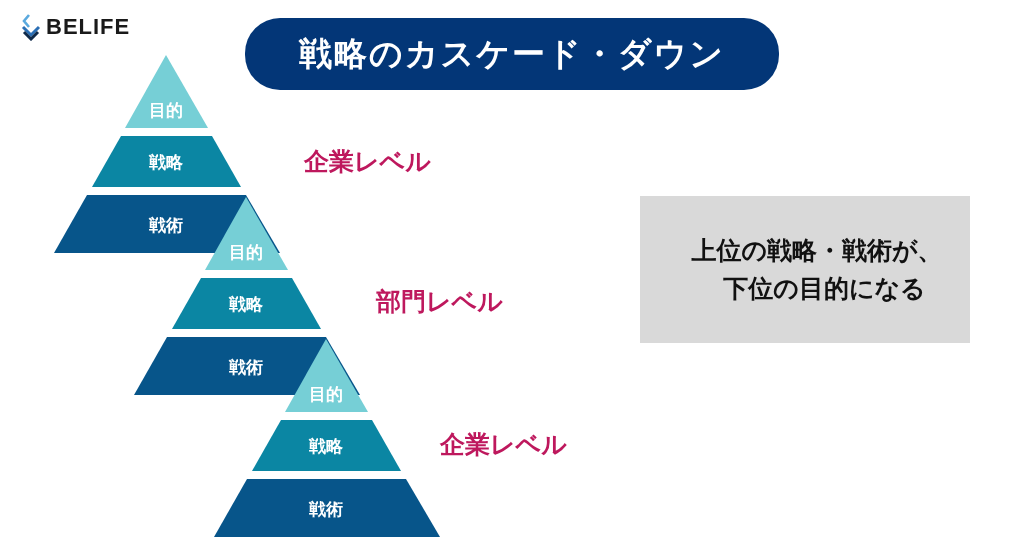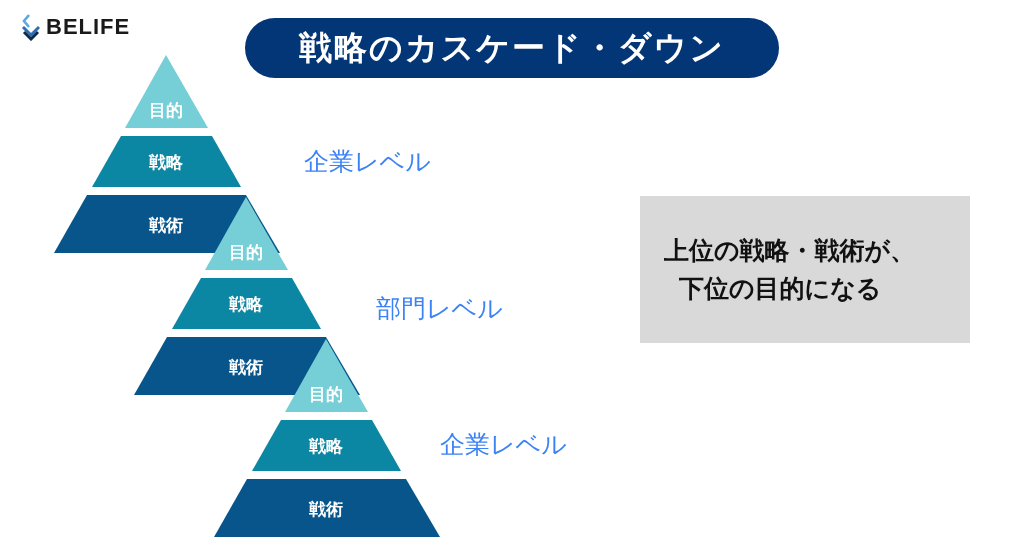--- a/index.html
+++ b/index.html
@@ -1,24 +1,24 @@
 <!DOCTYPE html>
 <html><head>
 <meta charset="utf-8">
 <style>
   html,body{margin:0;padding:0;background:#ffffff;}
   body{width:1024px;height:538px;position:relative;overflow:hidden;font-family:"DejaVu Sans","Liberation Sans",sans-serif;}
   .logo{position:absolute;left:20px;top:13px;display:flex;align-items:center;gap:4px;}
   .logo-text{font-family:"Liberation Sans","DejaVu Sans",sans-serif;font-size:22px;letter-spacing:1px;color:#1a1a1a;font-weight:700;}
-  .title-pill{position:absolute;left:245px;top:18px;width:534px;height:60px;border-radius:35px;background:#033677;display:flex;align-items:center;justify-content:center;}
+  .title-pill{position:absolute;left:245px;top:18px;width:534px;height:72px;border-radius:35px;background:#033677;display:flex;align-items:center;justify-content:center;}
   .title-text{color:#ffffff;font-size:33px;font-weight:bold;letter-spacing:2px;}
   svg.pyr{position:absolute;left:0;top:0;}
   .lbl{font-size:17px;font-weight:bold;fill:#ffffff;}
-  .level{position:absolute;font-size:25px;font-weight:normal;color:#3b82f6;}
-  .note{position:absolute;left:640px;top:196px;width:330px;height:147px;background:#d9d9d9;display:flex;flex-direction:column;justify-content:center;}
+  .level{position:absolute;font-size:25px;font-weight:bold;color:#be185d;}
+  .note{position:absolute;left:640px;top:196px;width:330px;height:147px;background:#d9d9d9;display:flex;flex-direction:column;justify-content:center;text-align:center;}
   .note-line{font-size:25px;font-weight:bold;color:#111;line-height:38px;white-space:nowrap;}
 </style>
 </head>
 <body>
 
 <div class="logo">
   <svg width="22" height="28" viewBox="0 0 22 28">
     <path d="M9 2 L4 8 L9 14" fill="none" stroke="#5aa9de" stroke-width="2.6"></path>
     <path d="M3 14 L11 22 L19 14" fill="none" stroke="#2b6fb5" stroke-width="3"></path>
     <path d="M4 19 L11 26 L18 19" fill="none" stroke="#0f2a4a" stroke-width="3"></path>
@@ -54,19 +54,19 @@
     <polygon points="166,55 125,128 208,128" fill="#76cfd6"></polygon>
     <polygon points="121,136 212,136 241,187 92,187" fill="#0b86a3"></polygon>
     <polygon points="87,195 246,195 280,253 54,253" fill="#07558a"></polygon>
     <text class="lbl" x="166" y="116" text-anchor="middle">目的</text>
     <text class="lbl" x="166" y="168" text-anchor="middle">戦略</text>
     <text class="lbl" x="166" y="231" text-anchor="middle">戦術</text>
   </g>
 </svg>
 
 <div class="level" style="left:304px;top:145px;">企業レベル</div>
-<div class="level" style="left:376px;top:292px;text-align:center;">部門レベル</div>
+<div class="level" style="left:376px;top:285px;text-align:center;">部門レベル</div>
 <div class="level" style="left:440px;top:428px;">企業レベル</div>
 
 <div class="note">
   <div class="note-line" style="padding-left:24px;">上位の戦略・戦術が、</div>
   <div class="note-line" style="padding-left:39px;">下位の目的になる</div>
 </div>
 
 </body></html>

